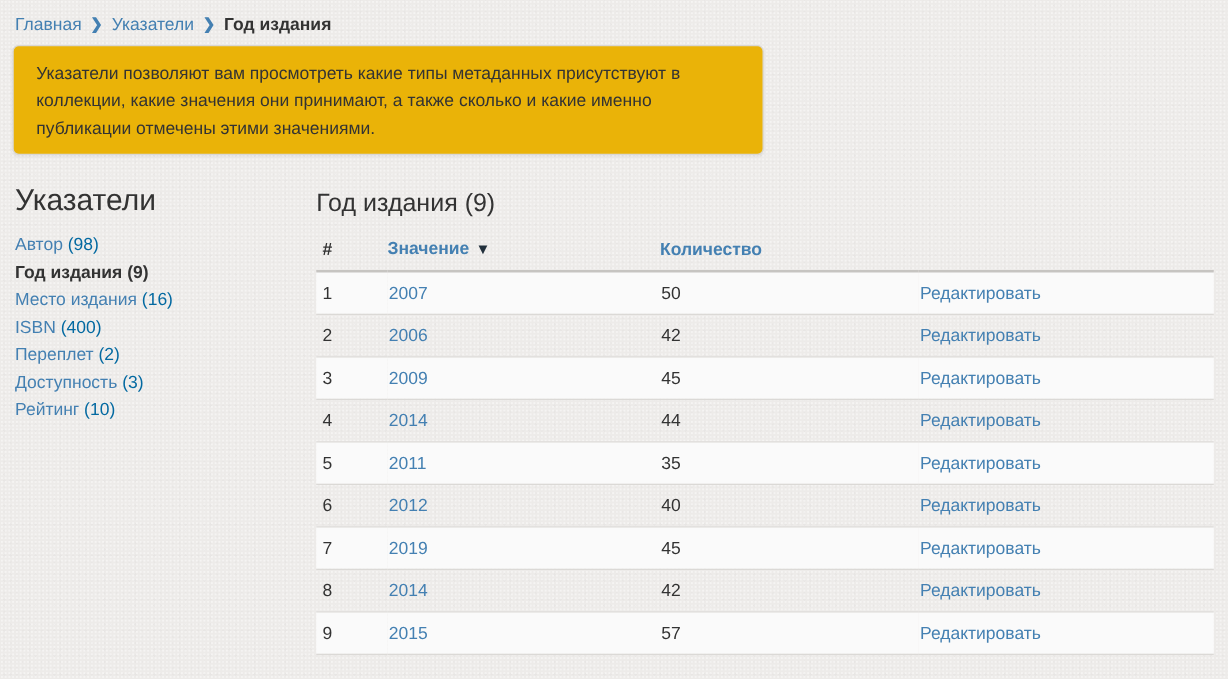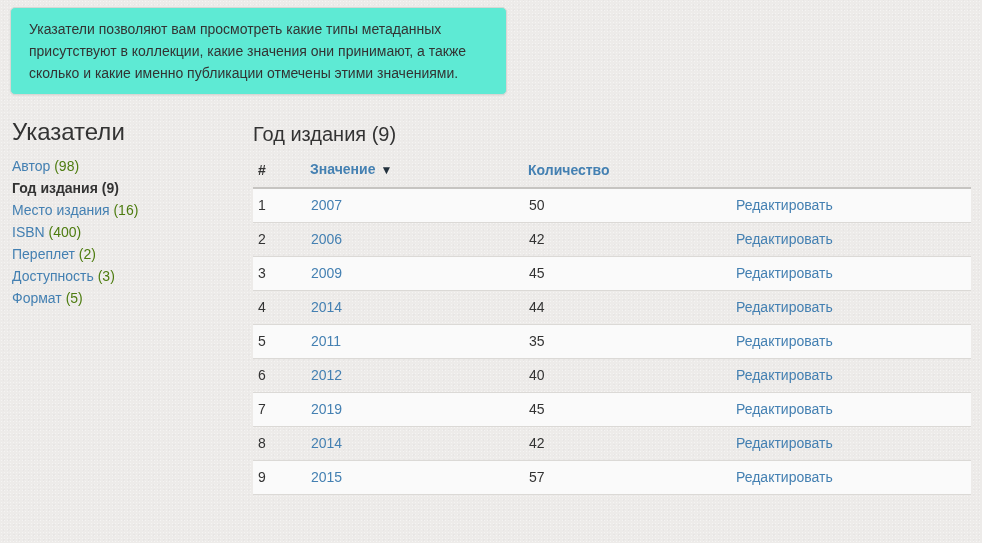--- a/index.html
+++ b/index.html
@@ -19,36 +19,36 @@
 
   .page { padding: 0 11px 0 10px; }
 
   
   .breadcrumb { padding: 9px 2px 0 2px; font-size: 14px; line-height: 20px; height: 29px; }
   .breadcrumb .sep { color: #4480b2; font-weight: bold; font-size: 12px; margin: 0 7px; position: relative; top: -1px; }
   .breadcrumb .crumb-current { color: #333; font-weight: bold; }
 
   
   .infobox {
-    margin-top: 7px; width: 497px;
-    background: #5eead4;
+    margin-top: 7px; width: 601px;
+    background: #eab308;
     border: 1px solid #d9d7d4;
     border-radius: 5px;
     box-shadow: 0 1px 2px rgba(0,0,0,0.05);
     padding: 10px 18px;
     font-size: 14px; line-height: 22px;
   }
 
   
   .content { display: flex; margin-top: 24px; }
   .sidebar { width: 243px; flex: none; padding-left: 2px; }
   .sidebar-title { font-size: 24px; font-weight: 500; line-height: 26px; margin: 0; color: #333; }
   .sidebar-list { list-style: none; margin: 14px 0 0; padding: 0; }
   .sb-item { margin-bottom: 8px; font-size: 14px; line-height: 14px; white-space: nowrap; }
-  .sb-count { color: #4d7c0f; }
+  .sb-count { color: #0369a1; }
   .sb-item.active .sb-link, .sb-item.active .sb-count { color: #333; font-weight: bold; }
 
   .main { flex: 1; min-width: 0; }
   .main-title { font-size: 20px; font-weight: 500; line-height: 24px; margin: 3px 0 0; color: #333; }
 
   
   table.values { width: 100%; border-collapse: collapse; table-layout: fixed; margin-top: 8px; font-size: 14px; }
   table.values thead th {
     text-align: left; font-weight: bold;
     padding: 7px 0 9px; line-height: 16px;
@@ -60,37 +60,38 @@
   .sort-icon { color: #22303c; font-size: 12px; margin-left: 5px; }
   table.values tbody tr { border-bottom: 1px solid #dbd9d6; }
   table.values tbody tr:nth-child(odd) { background: #fafafa; }
   table.values tbody td { height: 34px; vertical-align: middle; padding-top: 0; padding-bottom: 0; color: #333; }
 </style>
 </head>
 <body>
 
 <div class="page">
 
+  <div class="breadcrumb"><a class="crumb" href="#">Главная</a><span class="sep">❯</span><a class="crumb" href="#">Указатели</a><span class="sep">❯</span><span class="crumb-current">Год издания</span></div>
 
   <div class="infobox">
     <span>Указатели позволяют вам просмотреть какие типы метаданных присутствуют в коллекции, какие значения они принимают, а также сколько и какие именно публикации отмечены этими значениями.</span>
   </div>
 
   <div class="content">
 
     <div class="sidebar">
       <h2 class="sidebar-title">Указатели</h2>
       <ul class="sidebar-list">
           <li class="sb-item"><a class="sb-link" href="#">Автор</a> <span class="sb-count">(98)</span></li>
           <li class="sb-item active"><a class="sb-link" href="#">Год издания</a> <span class="sb-count">(9)</span></li>
           <li class="sb-item"><a class="sb-link" href="#">Место издания</a> <span class="sb-count">(16)</span></li>
           <li class="sb-item"><a class="sb-link" href="#">ISBN</a> <span class="sb-count">(400)</span></li>
           <li class="sb-item"><a class="sb-link" href="#">Переплет</a> <span class="sb-count">(2)</span></li>
           <li class="sb-item"><a class="sb-link" href="#">Доступность</a> <span class="sb-count">(3)</span></li>
-          <li class="sb-item"><a class="sb-link" href="#">Формат</a> <span class="sb-count">(5)</span></li>
+          <li class="sb-item"><a class="sb-link" href="#">Рейтинг</a> <span class="sb-count">(10)</span></li>
         </ul>
     </div>
 
     <div class="main">
       <h2 class="main-title">Год издания (9)</h2>
       <table class="values">
         <colgroup>
             <col style="width:57px">
             <col style="width:218px">
             <col style="width:207px">

